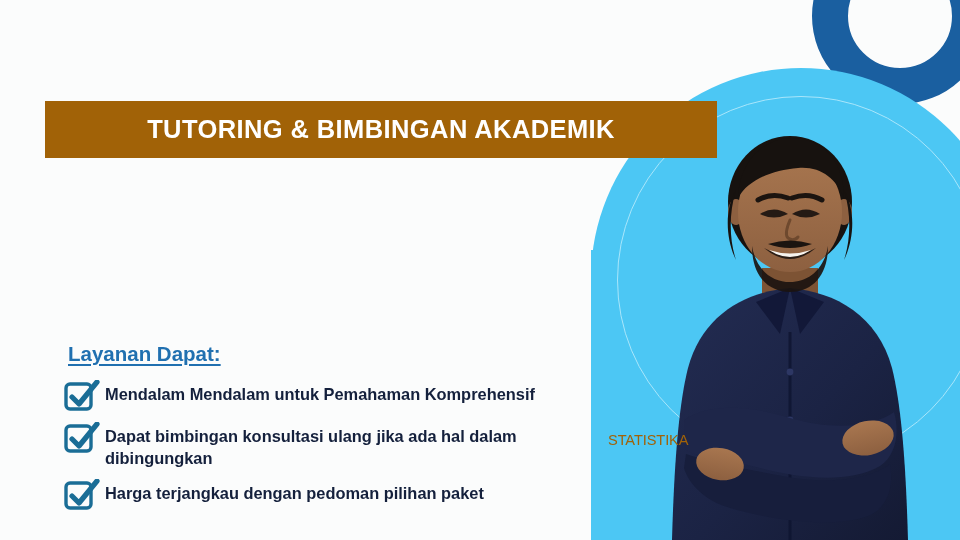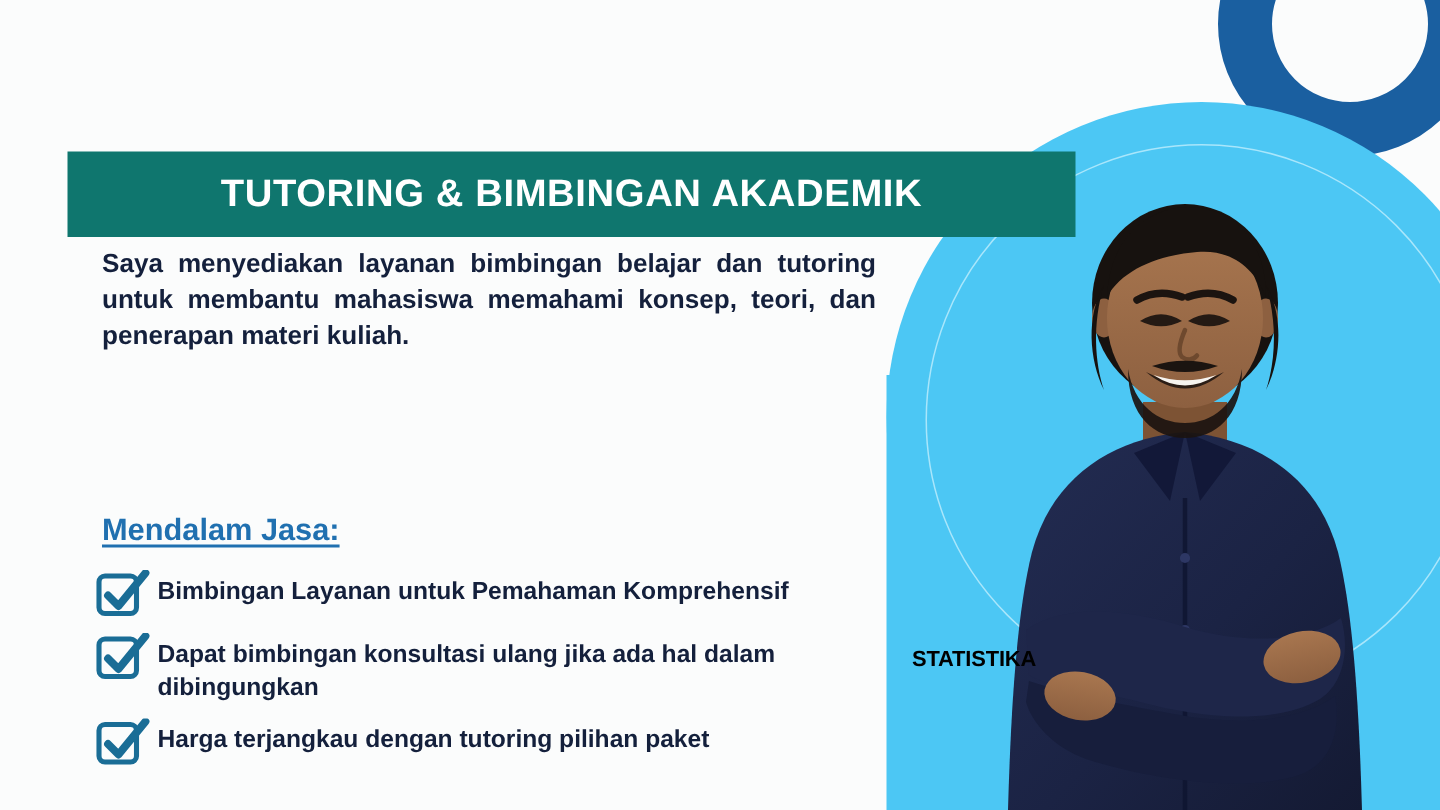--- a/index.html
+++ b/index.html
@@ -78,21 +78,21 @@
   }
   .photo-svg { display: block; width: 300px; height: 420px; }
 
   
   .title-bar {
     position: absolute;
     left: 45px;
     top: 101px;
     width: 672px;
     height: 57px;
-    background: #0f766e;
+    background: #a16207;
     z-index: 6;
     display: flex;
     align-items: center;
     justify-content: center;
   }
   .title-text {
     color: #ffffff;
     font-size: 25.5px;
     font-weight: bold;
     letter-spacing: 0.4px;
@@ -158,23 +158,23 @@
     padding-top: 3px;
     padding-left: 2px;
   }
 
   
   .credit {
     position: absolute;
     left: 608px;
     top: 430px;
     z-index: 6;
-    color: #000000;
+    color: #a16207;
     font-size: 14.6px;
-    font-weight: bold;
+    font-weight: normal;
     line-height: 1.45;
     letter-spacing: -0.1px;
   }
   .credit div { white-space: nowrap; }
 </style>
 </head>
 <body>
 
 <div id="slide">
 
@@ -264,52 +264,51 @@
                C 184 150, 168 162, 150 162
                C 132 162, 116 150, 112 126 Z" fill="#1b1410" opacity="0.92"></path>
     </svg>
   </div>
 
   <div class="title-bar">
     <span class="title-text">TUTORING &amp; BIMBINGAN AKADEMIK</span>
   </div>
 
   <div class="body-copy">
-    <p class="para justify">Saya menyediakan layanan bimbingan belajar dan tutoring untuk membantu mahasiswa memahami konsep, teori, dan penerapan materi kuliah.</p>
   </div>
 
-  <div class="services-heading">Mendalam Jasa:</div>
+  <div class="services-heading">Layanan Dapat:</div>
 
   <ul class="checklist">
     <li class="check-item">
       <span class="check-icon">
         <svg viewBox="0 0 40 33" xmlns="http://www.w3.org/2000/svg" aria-hidden="true">
           <rect x="3" y="4" width="25" height="25" rx="4" ry="4" fill="none" stroke="#1a6d96" stroke-width="3.4"></rect>
           <path d="M9 17 L 16 24 L 34 2" fill="none" stroke="#1a6d96" stroke-width="5.2" stroke-linecap="round" stroke-linejoin="round"></path>
         </svg>
       </span>
-      <span class="check-label">Bimbingan Layanan untuk Pemahaman Komprehensif</span>
+      <span class="check-label">Mendalam Mendalam untuk Pemahaman Komprehensif</span>
     </li>
     <li class="check-item">
       <span class="check-icon">
         <svg viewBox="0 0 40 33" xmlns="http://www.w3.org/2000/svg" aria-hidden="true">
           <rect x="3" y="4" width="25" height="25" rx="4" ry="4" fill="none" stroke="#1a6d96" stroke-width="3.4"></rect>
           <path d="M9 17 L 16 24 L 34 2" fill="none" stroke="#1a6d96" stroke-width="5.2" stroke-linecap="round" stroke-linejoin="round"></path>
         </svg>
       </span>
       <span class="check-label">Dapat bimbingan konsultasi ulang jika ada hal dalam dibingungkan</span>
     </li>
     <li class="check-item">
       <span class="check-icon">
         <svg viewBox="0 0 40 33" xmlns="http://www.w3.org/2000/svg" aria-hidden="true">
           <rect x="3" y="4" width="25" height="25" rx="4" ry="4" fill="none" stroke="#1a6d96" stroke-width="3.4"></rect>
           <path d="M9 17 L 16 24 L 34 2" fill="none" stroke="#1a6d96" stroke-width="5.2" stroke-linecap="round" stroke-linejoin="round"></path>
         </svg>
       </span>
-      <span class="check-label">Harga terjangkau dengan tutoring pilihan paket</span>
+      <span class="check-label">Harga terjangkau dengan pedoman pilihan paket</span>
     </li>
   </ul>
 
   <div class="credit">
     <div>STATISTIKA</div>
   </div>
 
 </div>
 
 </body></html>

